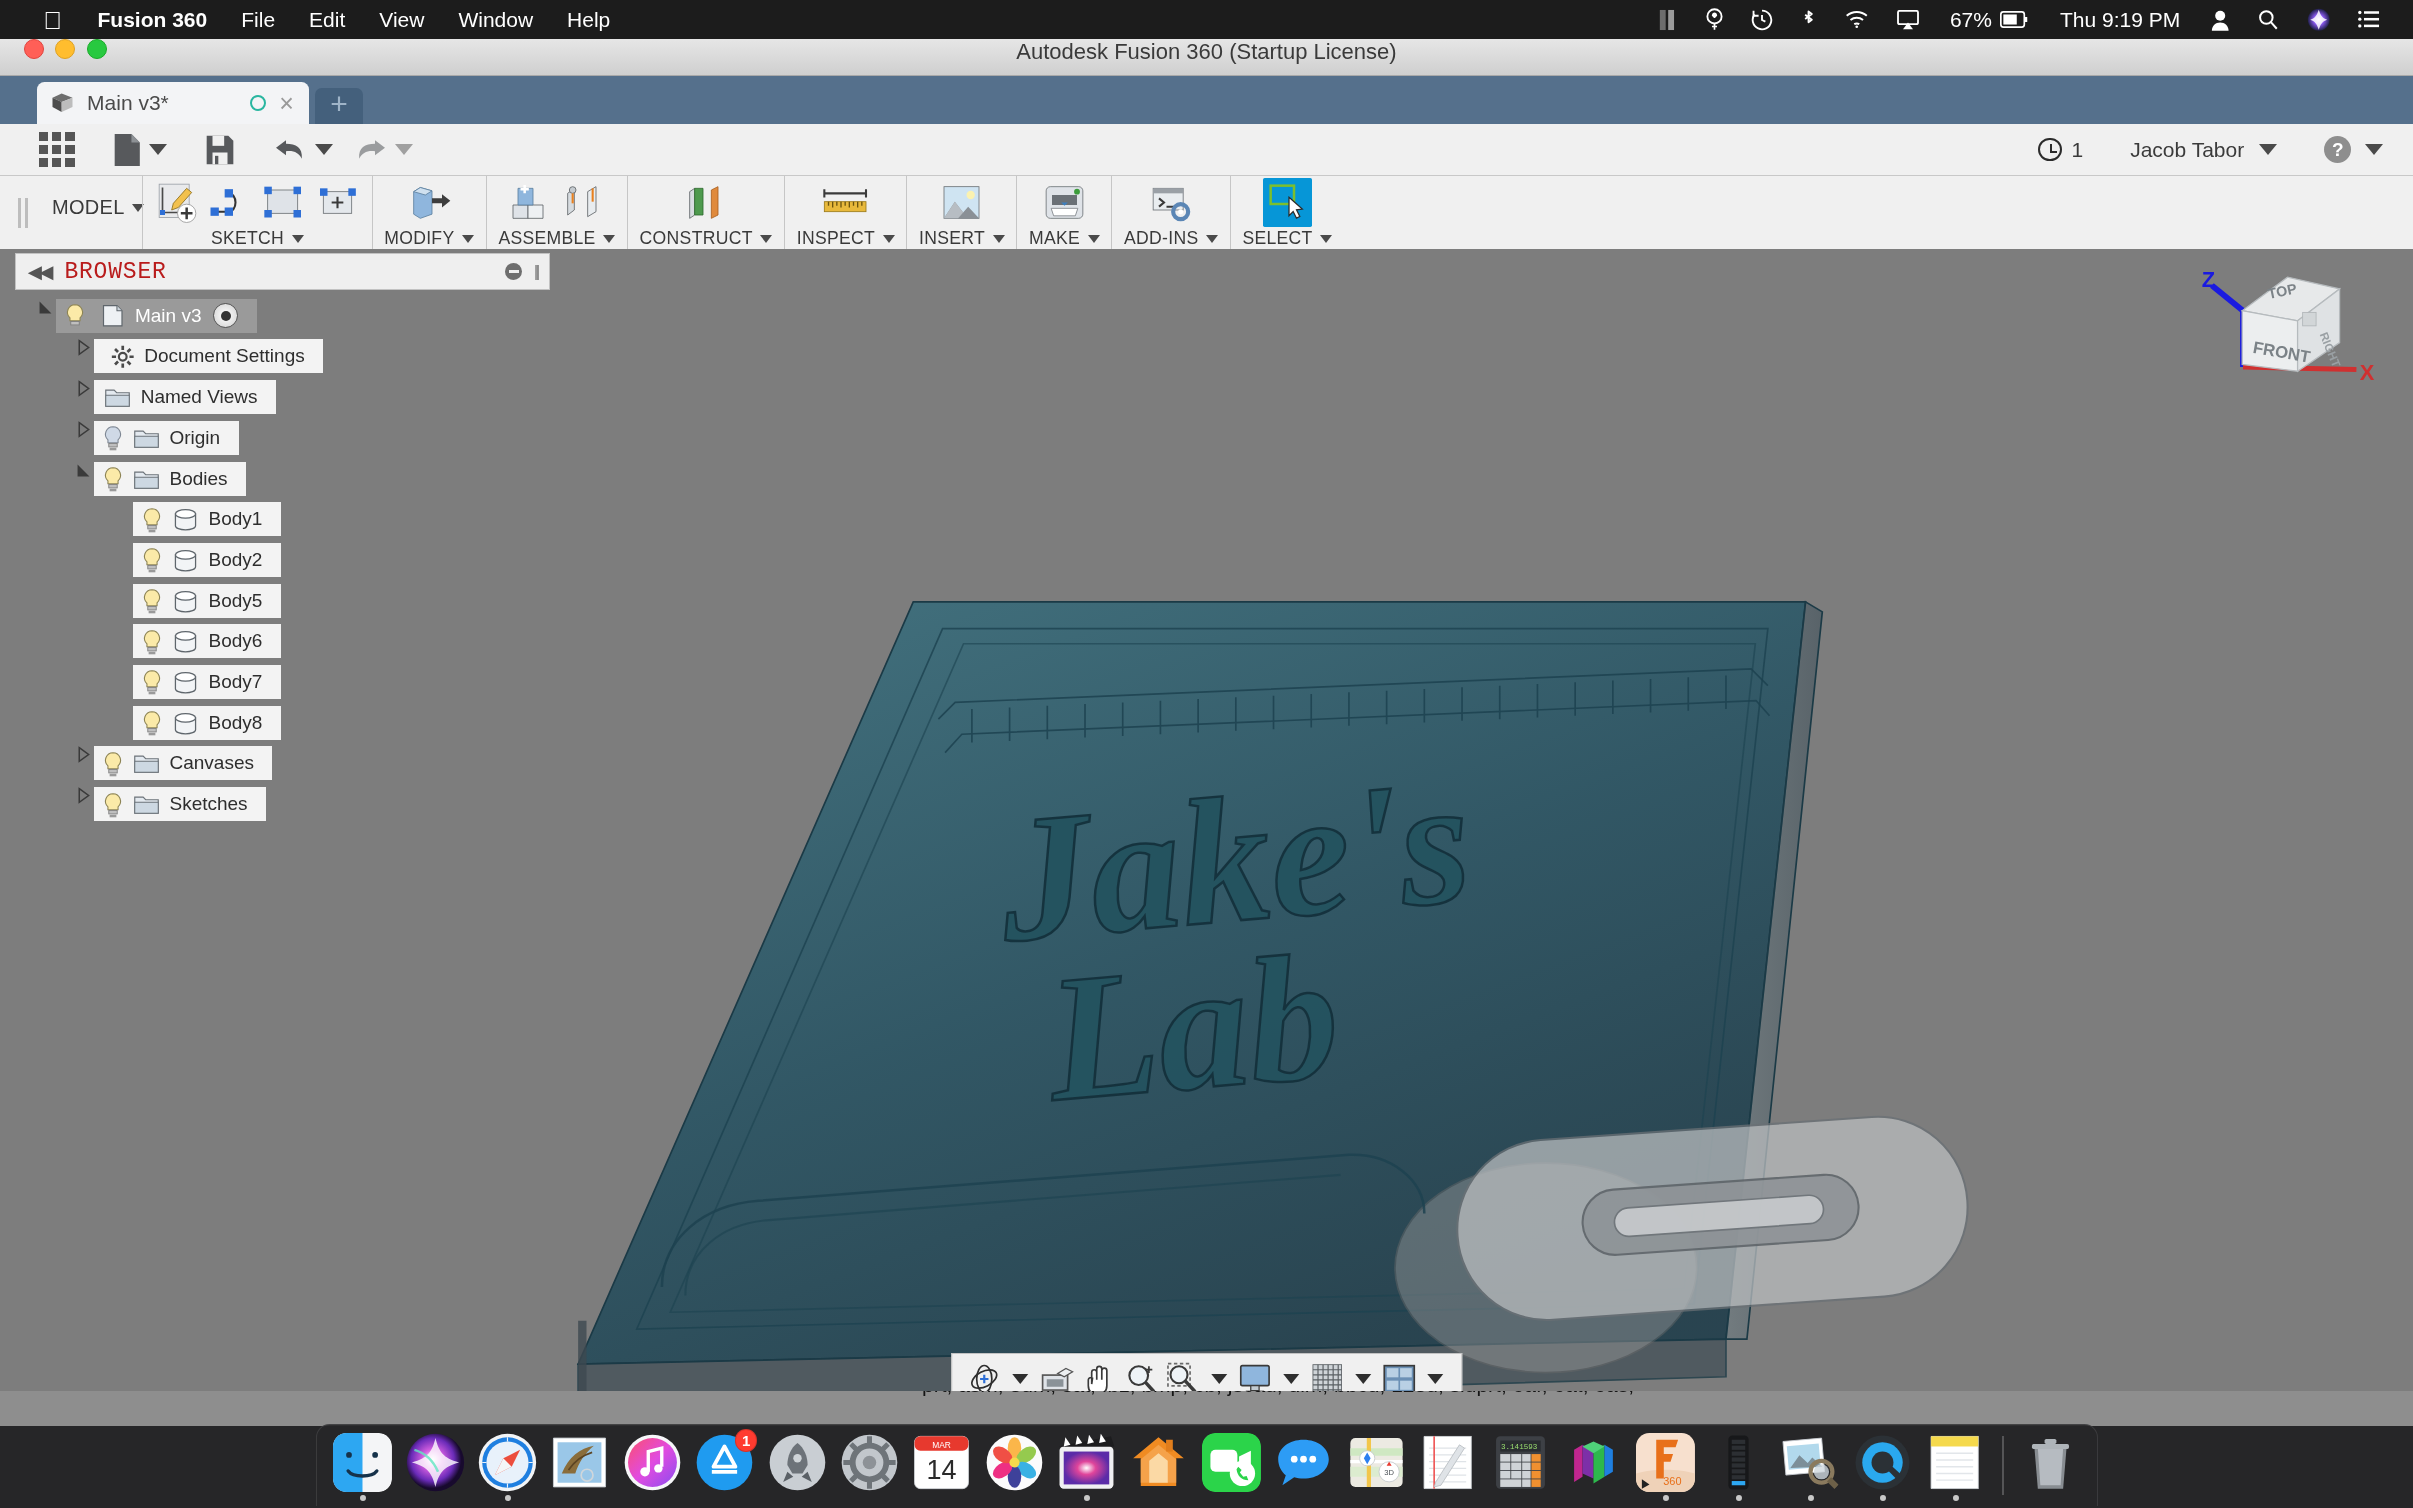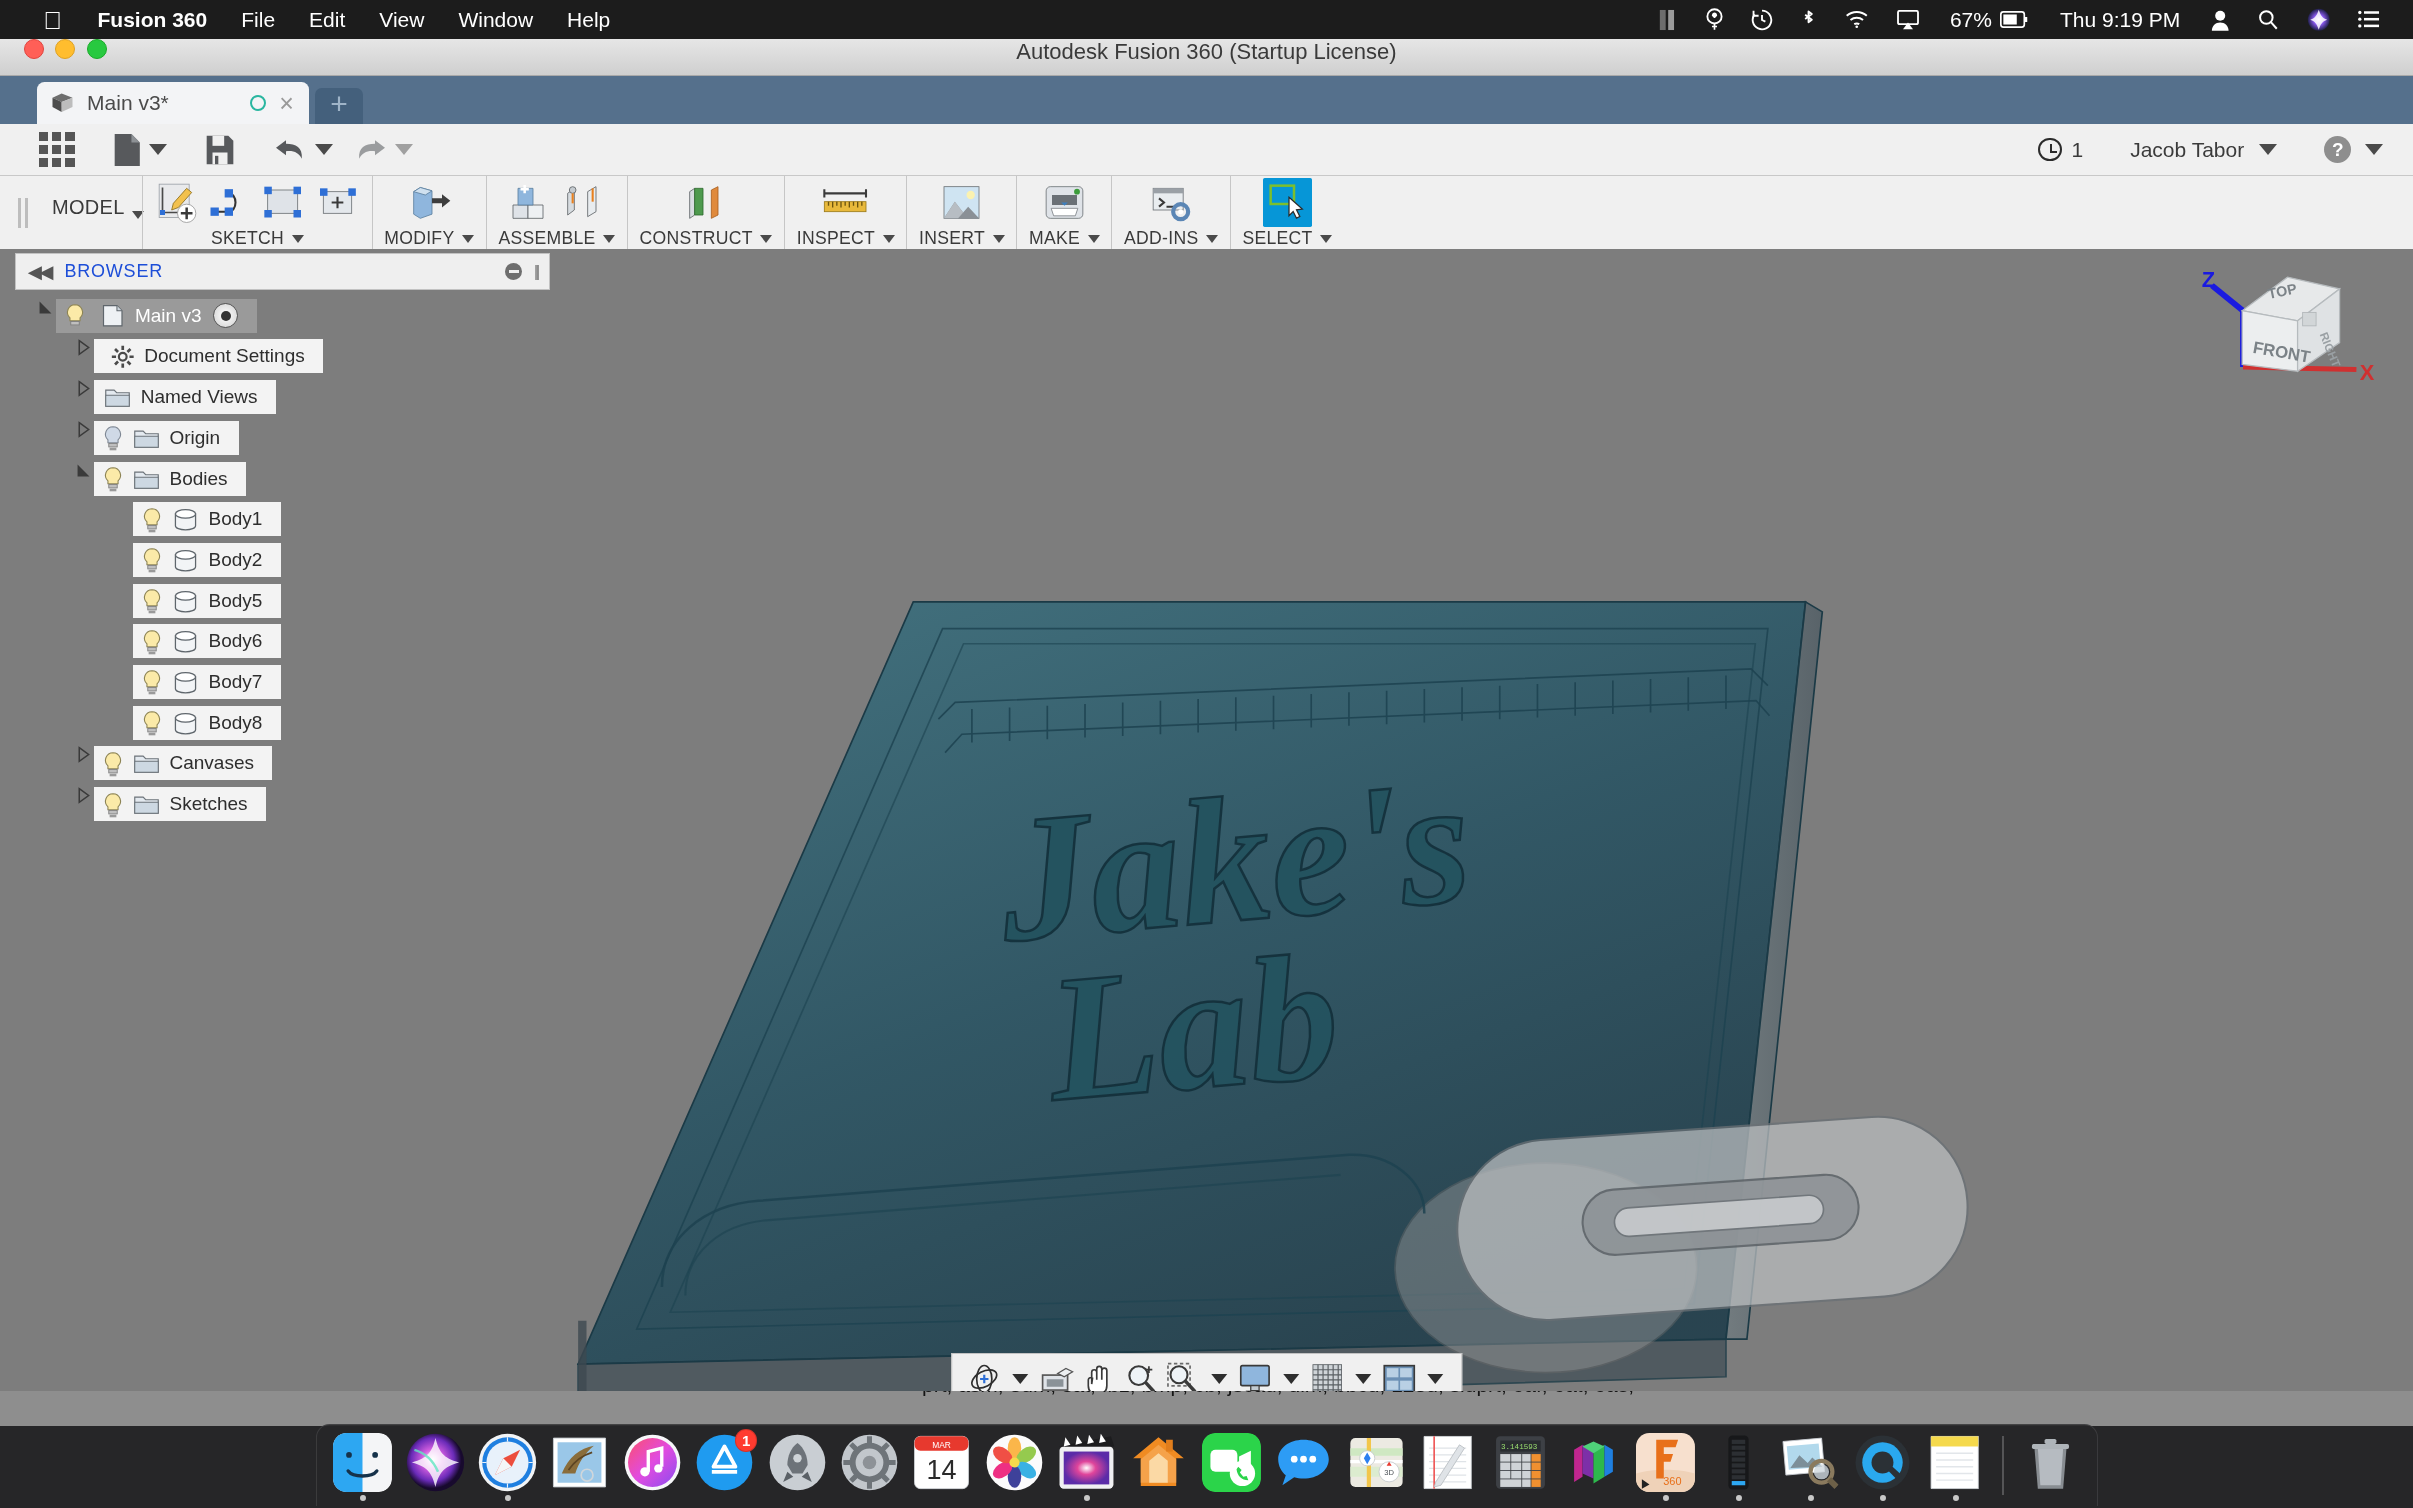--- a/index.html
+++ b/index.html
@@ -138,21 +138,21 @@
   #workarea { position: relative; width: 100%; height: 1172px; background: #7d7d7d; }
 
   
   #browser { position: absolute; left: 0; top: 0; width: 553px; }
   #browser-head {
     margin: 3.4px 3.4px 0 15px; height: 37px; background: #efefef;
     border: 0.8px solid #c2c2c2;
     display: flex; align-items: center; padding: 0 11.7px;
   }
   .bh-collapse { color:#555; font-size: 18.4px; letter-spacing:-2.5px; margin-right: 13.4px; }
-  .bh-title { font-size: 18px; color: #1d4ed8; letter-spacing: 0.8px; }
+  .bh-title { font-size: 23px; color: #b91c1c; letter-spacing: 0.8px; font-family: Liberation Mono, monospace; }
   .bh-min {
     margin-left: auto; width: 17px; height: 17px; border-radius: 50%;
     background: #6e6e6e; position: relative;
   }
   .bh-min::after { content:""; position:absolute; left:3.4px; top:6.7px; width:10px; height:3.4px; background:#efefef; }
   .bh-grip { margin-left: 11.7px; color:#888; font-size:17px; letter-spacing:-3.4px; }
 
   #tree { padding-top: 8.4px; font-size: 19px; color: #2e2e2e; }
   .tnode { display: flex; align-items: flex-start; height: 34px; margin-bottom: 6.7px; }
   .tw { display:flex; align-items:center; background:#f3f3f3; height: 34px; padding-right: 18.4px; }
@@ -423,21 +423,21 @@
     </span>
   </div>
 
   <div id="ribbon">
     <div class="rib-group modelgrp">
       <div class="dragdots">
           <i></i>
           <i></i>
         </div>
       <div class="rib-icons"></div>
-      <div class="rib-label" style="position:absolute; top:20px; left:52px;align-items:flex-end;">
+      <div class="rib-label" style="position:absolute; top:20px; left:52px;">
         <span>MODEL</span>
         <span class="caretd"></span>
       </div>
     </div>
 
     <div class="rib-group">
       <div class="rib-icons">
         <span class="ic">
           <svg width="45" height="45" viewBox="0 0 54 54">
               <rect x="5" y="5" width="36" height="40" fill="#e9eaec" stroke="#9aa0a6"></rect>

